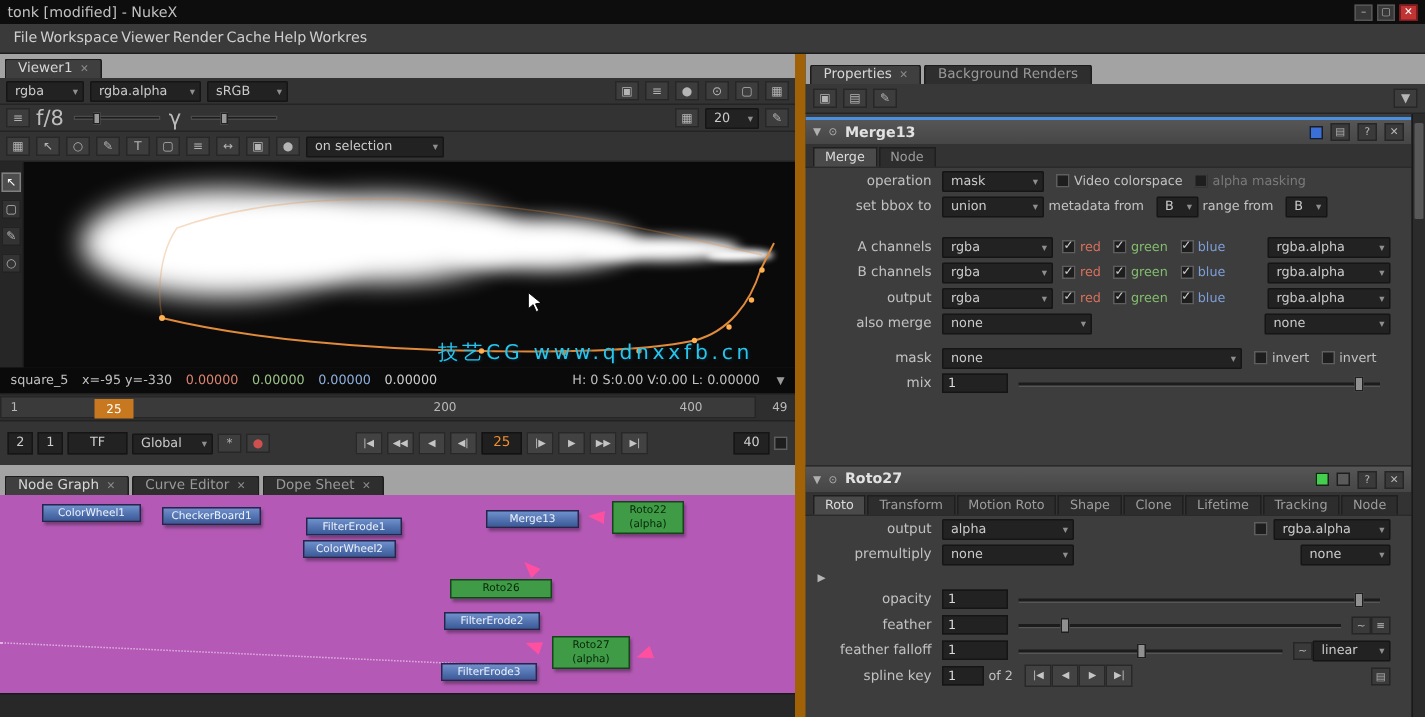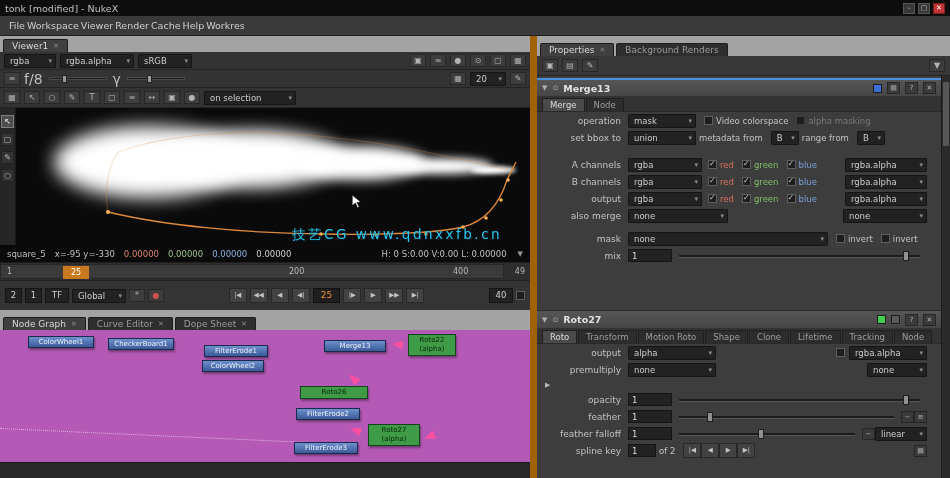--- a/index.html
+++ b/index.html
@@ -238,21 +238,21 @@
           <span class="tick" style="left:288px">200</span>
           <span class="tick" style="left:452px">400</span>
           <div class="playhead"><span>25</span></div>
         </div>
         <span class="range-end">49</span>
       </div>
 
       <div class="transport">
         <span class="fld" style="width:17px">2</span>
         <span class="fld" style="width:17px">1</span>
-        <span class="fld" style="width:24px">TF</span>
+        <span class="fld" style="width:40px">TF</span>
         <span class="dd" style="width:54px">
             <span>Global</span>
           </span>
         <span class="ibtn">*</span>
         <span class="ibtn rec">●</span>
         <span class="sp"></span>
         <span class="tbtn">|◀</span>
         <span class="tbtn">◀◀</span>
         <span class="tbtn">◀</span>
         <span class="tbtn">◀|</span>

